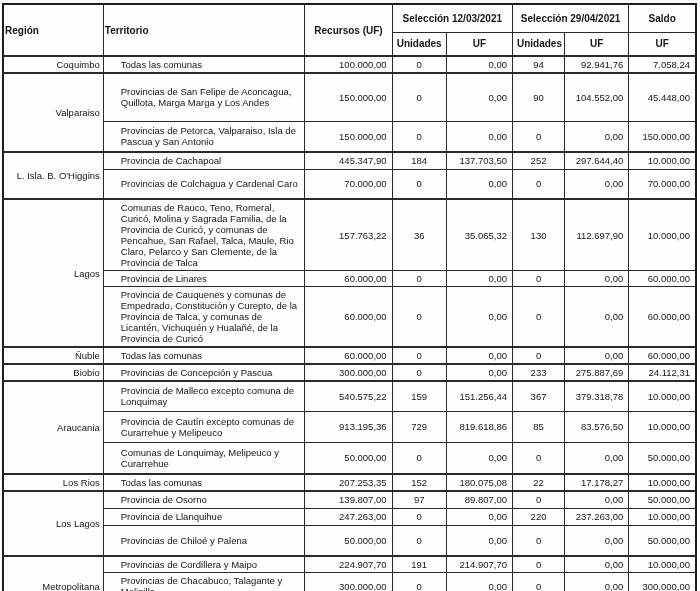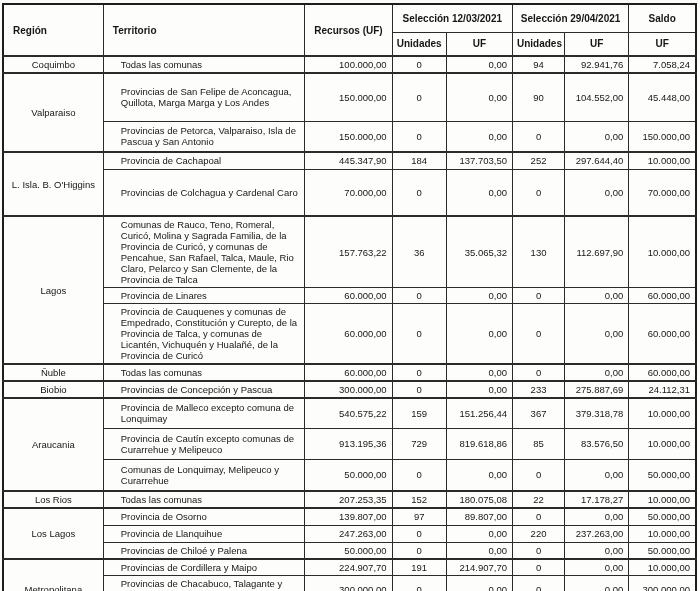--- a/index.html
+++ b/index.html
@@ -25,22 +25,22 @@
     padding:2px 3px;
     vertical-align:middle;
     overflow:hidden;
   }
   .doc th{
     font-size:10px;
     font-weight:bold;
     text-align:center;
     padding:2px 4px;
   }
-  th.al{text-align:left;padding-left:9px;}
-  td.region{text-align:center;}
+  th.al{text-align:left;padding-left:1px;}
+  td.region{text-align:right;}
   td.terr{text-align:left;padding-left:17px;}
   td.num{text-align:right;padding-right:5px;white-space:nowrap;}
   td.cnt{text-align:center;white-space:nowrap;}
   tr.gs td, tr.gs th{border-top-width:2px;}
   tr.total td{font-weight:bold;border-top-width:2px;}
   tr.total td.label{text-align:left;padding-left:5px;font-size:10px;}
 </style>
 </head>
 <body>
 
@@ -106,21 +106,21 @@
       <tr class="gs" style="height:17px">
         <td class="region" rowspan="2">L. Isla. B. O'Higgins</td>
         <td class="terr">Provincia de Cachapoal</td>
         <td class="num">445.347,90</td>
         <td class="cnt">184</td>
         <td class="num">137.703,50</td>
         <td class="cnt">252</td>
         <td class="num">297.644,40</td>
         <td class="num">10.000,00</td>
       </tr>
-      <tr style="height:47px">
+      <tr style="height:30px">
         <td class="terr">Provincias de Colchagua y Cardenal Caro</td>
         <td class="num">70.000,00</td>
         <td class="cnt">0</td>
         <td class="num">0,00</td>
         <td class="cnt">0</td>
         <td class="num">0,00</td>
         <td class="num">70.000,00</td>
       </tr>
       <tr class="gs" style="height:58px">
         <td class="region" rowspan="3">Lagos</td>
@@ -220,21 +220,21 @@
       </tr>
       <tr style="height:17px">
         <td class="terr">Provincia de Llanquihue</td>
         <td class="num">247.263,00</td>
         <td class="cnt">0</td>
         <td class="num">0,00</td>
         <td class="cnt">220</td>
         <td class="num">237.263,00</td>
         <td class="num">10.000,00</td>
       </tr>
-      <tr style="height:17px">
+      <tr style="height:31px">
         <td class="terr">Provincias de Chiloé y Palena</td>
         <td class="num">50.000,00</td>
         <td class="cnt">0</td>
         <td class="num">0,00</td>
         <td class="cnt">0</td>
         <td class="num">0,00</td>
         <td class="num">50.000,00</td>
       </tr>
       <tr class="gs" style="height:16px">
         <td class="region" rowspan="3">Metropolitana</td>

